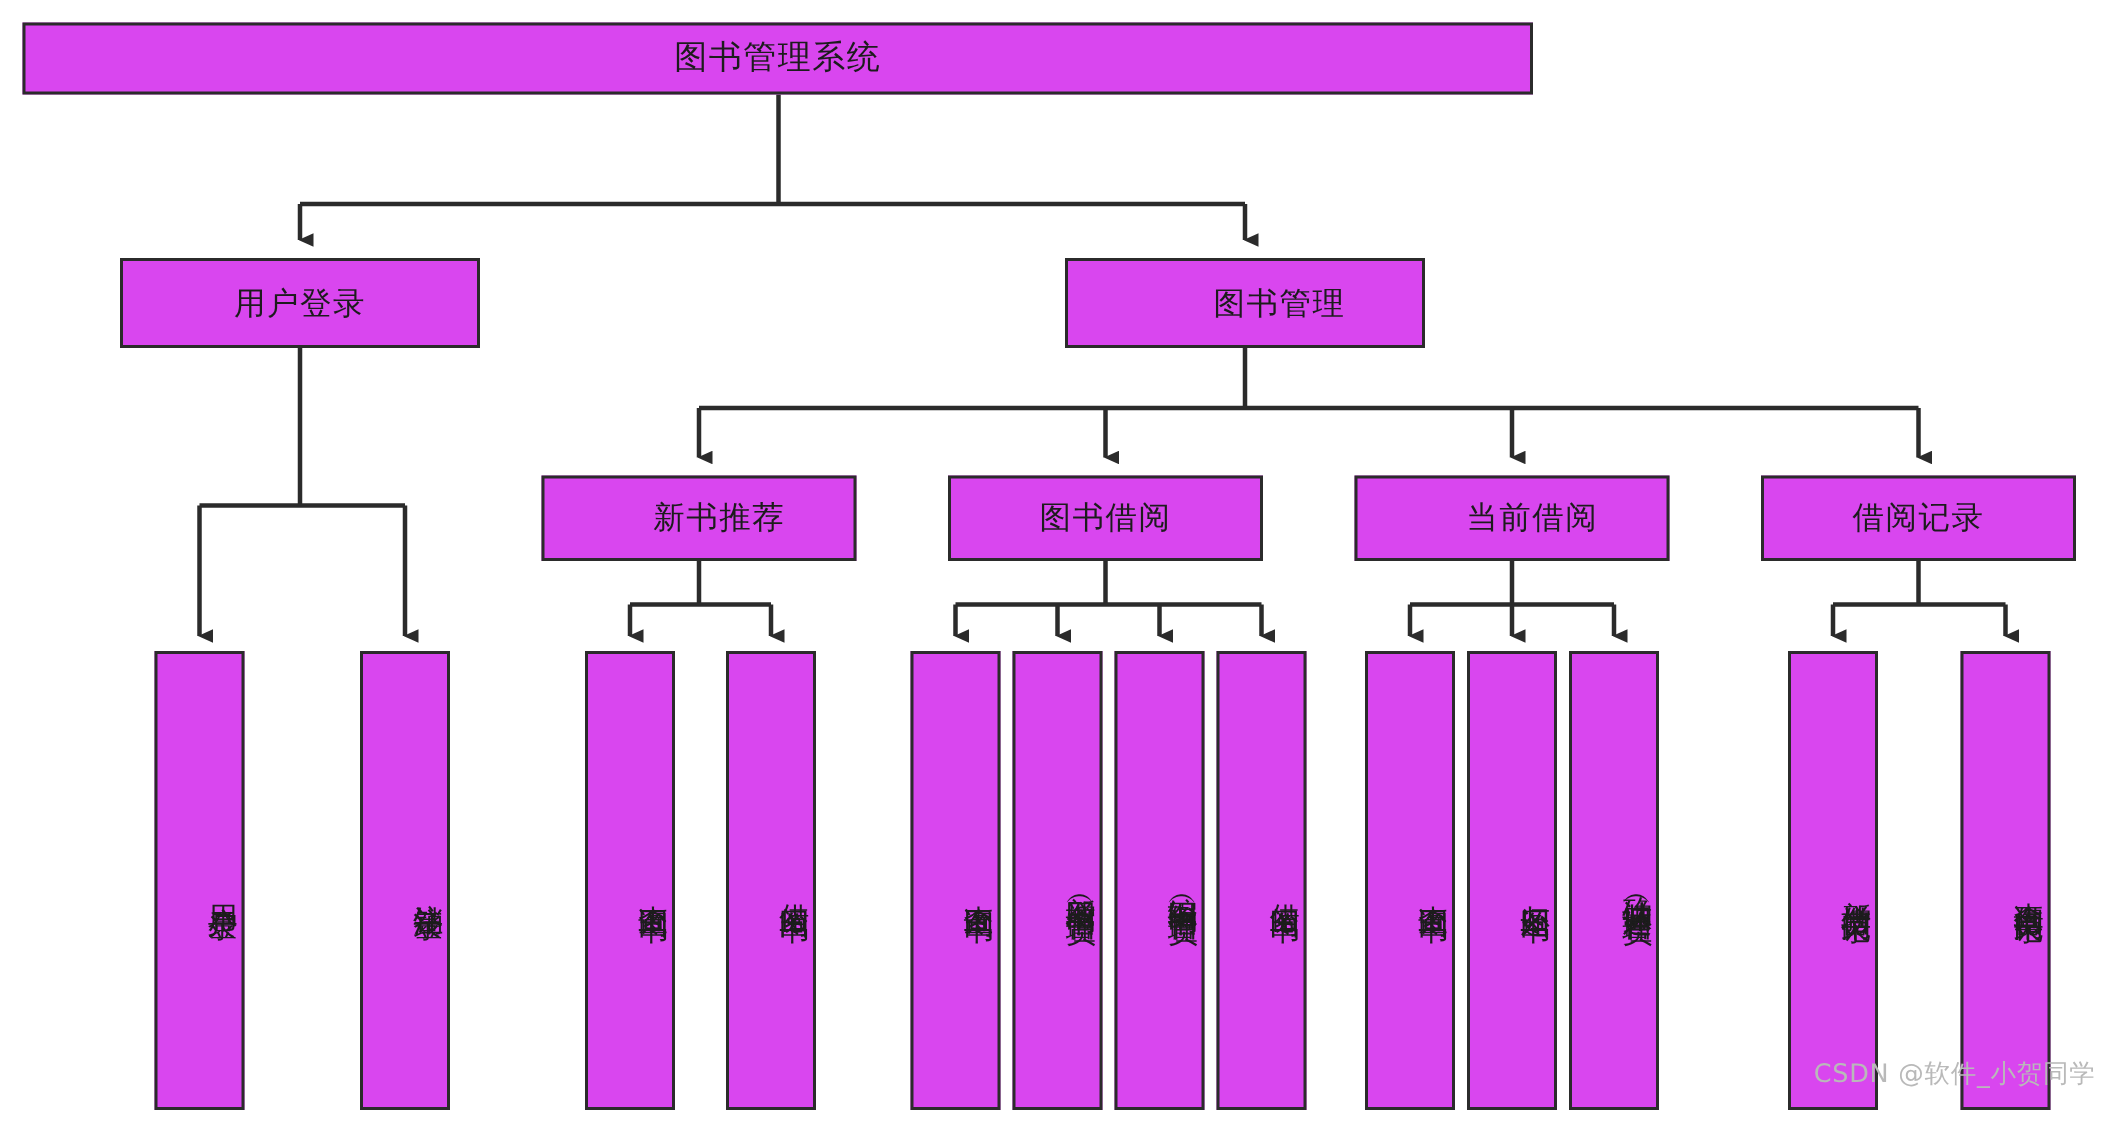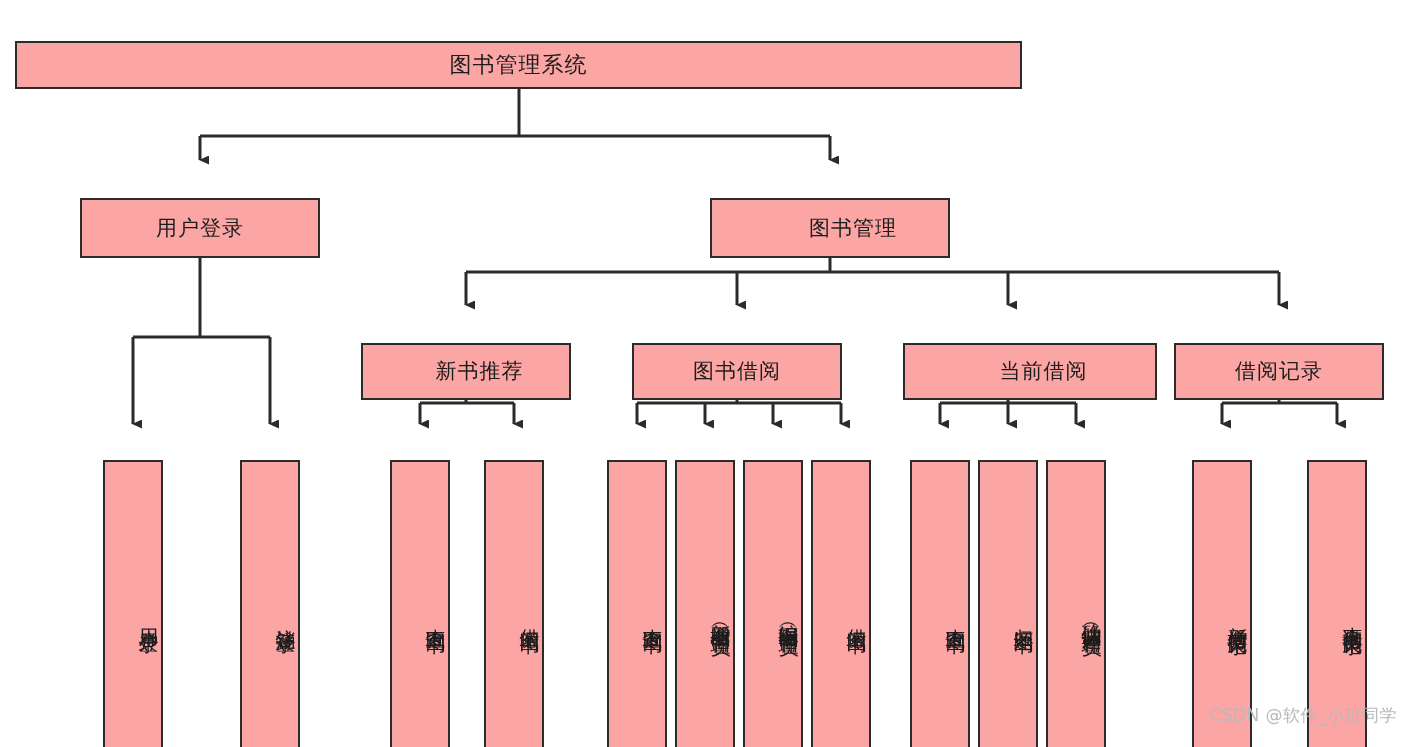--- a/index.html
+++ b/index.html
@@ -23,27 +23,26 @@
     left: 0;
     top: 0;
     width: 1405px;
     height: 747px;
     pointer-events: none;
   }
   .node {
     position: absolute;
     box-sizing: border-box;
     border: 2px solid #2b2b2b;
-    background: #fca5a5;
+    background: #d946ef;
     display: flex;
     align-items: center;
     justify-content: center;
     color: #1c1c1c;
     line-height: 1.25;
-    margin-top: 26px;
   }
   .node.horizontal {
     writing-mode: horizontal-tb;
     font-size: 21px;
     letter-spacing: 1px;
   }
   .node.vertical {
     writing-mode: vertical-rl;
     text-orientation: upright;
     font-size: 20px;
@@ -139,21 +138,21 @@
   <div class="node horizontal" style="left:710px; top:172px; width:240px; height:60px;padding-left:46px;">
     <span class="node-label">图书管理</span>
   </div>
 
   <div class="node horizontal" style="left:361px; top:317px; width:210px; height:57px;padding-left:27px;">
     <span class="node-label">新书推荐</span>
   </div>
   <div class="node horizontal" style="left:632px; top:317px; width:210px; height:57px;">
     <span class="node-label">图书借阅</span>
   </div>
-  <div class="node horizontal" style="left:903px; top:317px; width:254px; height:57px;padding-left:27px;">
+  <div class="node horizontal" style="left:903px; top:317px; width:210px; height:57px;padding-left:27px;">
     <span class="node-label">当前借阅</span>
   </div>
   <div class="node horizontal" style="left:1174px; top:317px; width:210px; height:57px;">
     <span class="node-label">借阅记录</span>
   </div>
 
   <div class="node vertical" style="left:103px; top:434px; width:60px; height:306px;">
     <span class="node-label">用户登录</span>
   </div>
   <div class="node vertical" style="left:240px; top:434px; width:60px; height:306px;">

